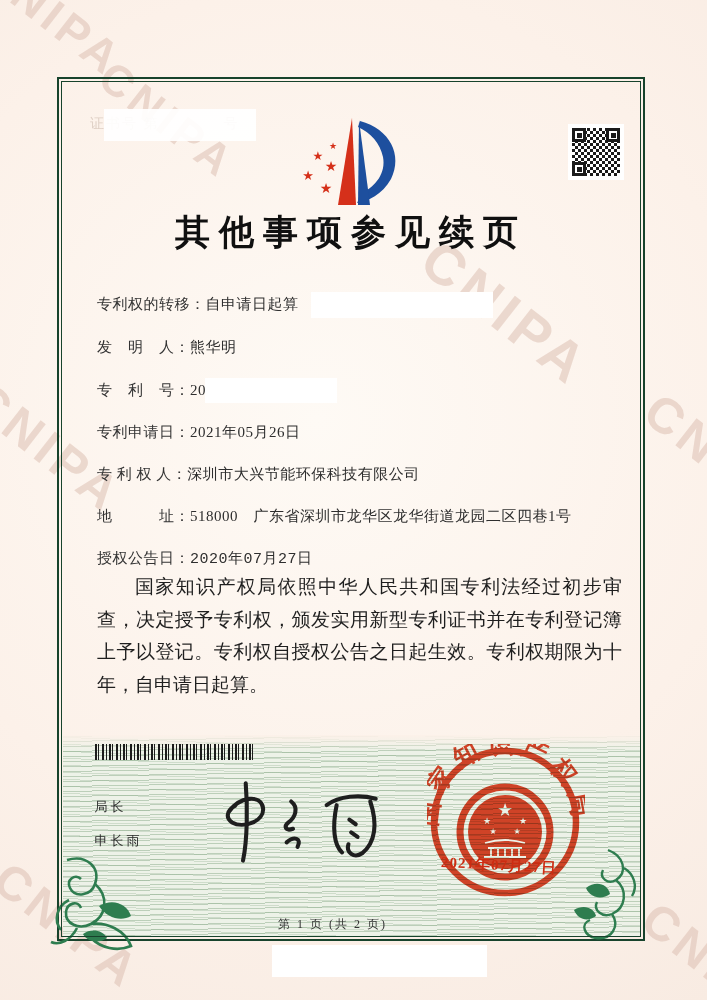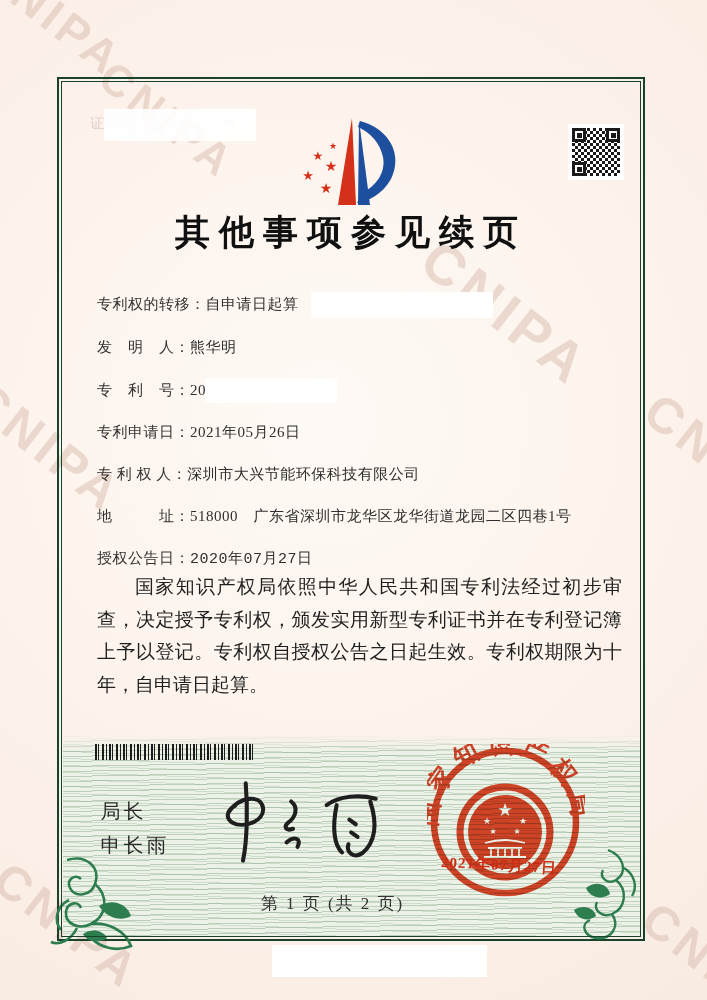--- a/index.html
+++ b/index.html
@@ -46,30 +46,30 @@
          background-color:#edf2e8;
          background-image:
            repeating-linear-gradient(179deg, rgba(128,164,128,.45) 0 1px, transparent 1px 5px),
            repeating-linear-gradient(182deg, rgba(128,164,128,.28) 0 1px, transparent 1px 7px);}
   .green::before{content:"";position:absolute;left:0;right:0;top:-1px;height:16px;
          background:linear-gradient(#fcf1e9, rgba(252,241,233,0));}
   .barcode{position:absolute;left:32px;top:8px;width:160px;height:16px;
          background:repeating-linear-gradient(90deg,#1c1c1c 0 2px,transparent 2px 3px,
            #1c1c1c 3px 4px,transparent 4px 7px,#1c1c1c 7px 9px,transparent 9px 11px,
            #1c1c1c 11px 12px,transparent 12px 14px);}
-  .sig-title,.sig-name{position:absolute;left:38px;font-family:"Liberation Sans",sans-serif;
-         font-size:20px;color:#2b2b2b;letter-spacing:3px;}
+  .sig-title,.sig-name{position:absolute;left:32px;font-family:"Liberation Sans",sans-serif;
+         font-size:13px;color:#2b2b2b;letter-spacing:3px;}
   .sig-title{top:62px;} .sig-name{top:96px;}
   .signature-svg{position:absolute;left:140px;top:38px;}
   .seal{position:absolute;left:364px;top:8px;width:158px;height:158px;
         mix-blend-mode:multiply;opacity:.94;}
   .seal-date{position:absolute;left:378px;top:120px;font-size:15px;font-weight:bold;
         color:#cc2c12;letter-spacing:1px;transform:rotate(3deg);white-space:nowrap;}
-  .page-num{position:absolute;left:90px;top:156px;width:360px;text-align:center;
-        font-size:17px;color:#333;letter-spacing:2px;}
+  .page-num{position:absolute;left:90px;top:180px;width:360px;text-align:center;
+        font-size:12px;color:#333;letter-spacing:2px;}
   .flourish-bl{position:absolute;left:-16px;top:118px;}
   .flourish-br{position:absolute;right:-4px;top:112px;}
   
   .note-box{position:absolute;left:272px;top:945px;width:215px;height:32px;background:#fff;}
   .note{position:absolute;left:0;top:951px;width:100%;text-align:center;font-size:15px;
         color:#262626;letter-spacing:3px;}
 </style>
 </head>
 <body>
 

